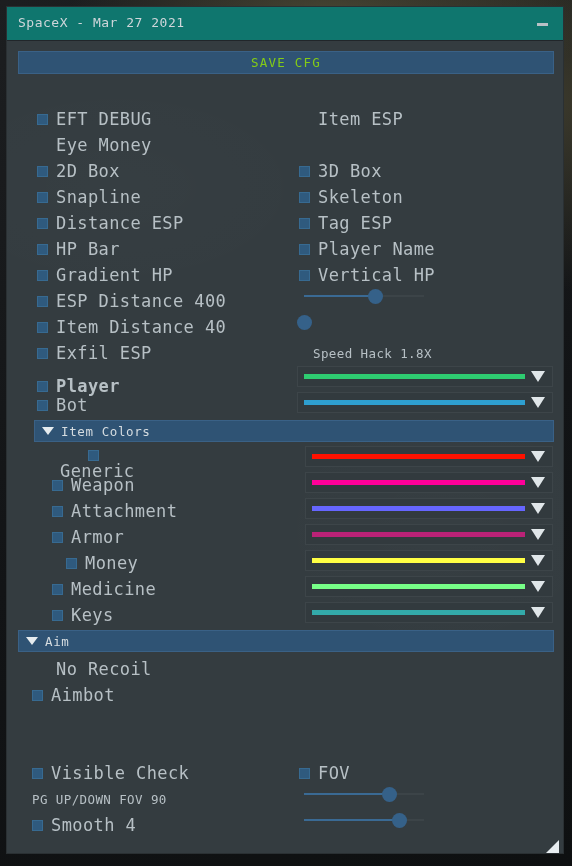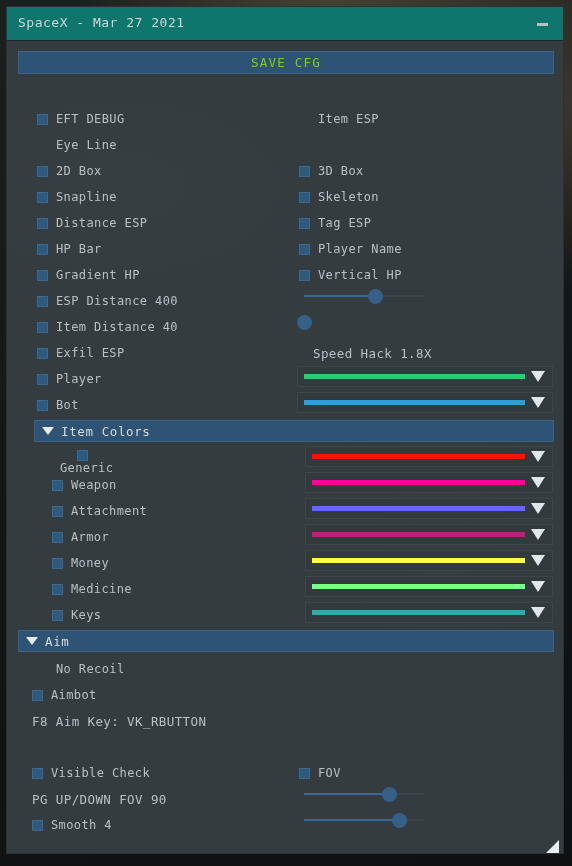--- a/index.html
+++ b/index.html
@@ -72,21 +72,21 @@
     border-top:8px solid #e6ecef;
   }
   .section-head .lbl{font-size:12.5px;color:#d5dce0;letter-spacing:.6px;}
 
   .row{position:absolute;height:18px;display:flex;align-items:center;}
   .cb{
     width:11px;height:11px;background:#2f5a7e;border:1px solid #376a91;
     box-sizing:border-box;flex:0 0 auto;cursor:pointer;
   }
   .cb.off{background:transparent;border-color:transparent;}
-  .lab{font-size:12px;color:#b7c0c5;letter-spacing:.4px;white-space:nowrap;}
+  .lab{font-size:17px;color:#b7c0c5;letter-spacing:.4px;white-space:nowrap;}
   .cb + .lab{margin-left:8px;}
   .plain{font-size:12.5px;color:#b7c0c5;letter-spacing:.4px;white-space:nowrap;}
 
   
   .slider{position:absolute;height:16px;}
   .slider .trk{
     position:absolute;left:0;top:7px;height:2px;width:100%;
     background:rgba(255,255,255,.045);
   }
   .slider .fill{position:absolute;left:0;top:7px;height:2px;background:#3a6a94;}
@@ -136,21 +136,21 @@
         <span class="cb"></span>
         <span class="lab">EFT DEBUG</span>
       </div>
       <div class="row" style="left:292px;top:69px;">
         <span class="cb off"></span>
         <span class="lab">Item ESP</span>
       </div>
 
       <div class="row" style="left:30px;top:95px;">
         <span class="cb off"></span>
-        <span class="lab">Eye Line</span>
+        <span class="lab">Eye Money</span>
       </div>
 
       <div class="row" style="left:30px;top:121px;">
         <span class="cb"></span>
         <span class="lab">2D Box</span>
       </div>
       <div class="row" style="left:292px;top:121px;">
         <span class="cb"></span>
         <span class="lab">3D Box</span>
       </div>
@@ -212,21 +212,21 @@
       </div>
 
       <div class="row" style="left:30px;top:303px;">
         <span class="cb"></span>
         <span class="lab">Exfil ESP</span>
       </div>
       <div class="row" style="left:306px;top:303px;">
         <span class="plain">Speed Hack 1.8X</span>
       </div>
 
-      <div class="row" style="left:30px;top:329px;">
+      <div class="row" style="left:30px;top:336px;font-weight:bold;">
         <span class="cb"></span>
         <span class="lab">Player</span>
       </div>
       <div class="colorbox" style="left:290px;top:325px;width:256px;">
         <span class="swatch" style="background:#2ecc71;"></span>
         <span class="tri"></span>
       </div>
 
       <div class="row" style="left:30px;top:355px;">
         <span class="cb"></span>
@@ -271,21 +271,21 @@
 
       <div class="row" style="left:45px;top:487px;">
         <span class="cb"></span>
         <span class="lab">Armor</span>
       </div>
       <div class="colorbox" style="left:298px;top:483px;width:248px;">
         <span class="swatch" style="background:#bb2277;"></span>
         <span class="tri"></span>
       </div>
 
-      <div class="row" style="left:45px;top:513px;text-align:right;">
+      <div class="row" style="left:59px;top:513px;text-align:right;">
         <span class="cb"></span>
         <span class="lab">Money</span>
       </div>
       <div class="colorbox" style="left:298px;top:509px;width:248px;">
         <span class="swatch" style="background:#ffff44;"></span>
         <span class="tri"></span>
       </div>
 
       <div class="row" style="left:45px;top:539px;">
         <span class="cb"></span>
@@ -313,23 +313,20 @@
       <div class="row" style="left:30px;top:619px;">
         <span class="cb off"></span>
         <span class="lab">No Recoil</span>
       </div>
 
       <div class="row" style="left:25px;top:645px;">
         <span class="cb"></span>
         <span class="lab">Aimbot</span>
       </div>
 
-      <div class="row" style="left:25px;top:671px;">
-        <span class="plain">F8 Aim Key: VK_RBUTTON</span>
-      </div>
 
       <div class="row" style="left:25px;top:723px;">
         <span class="cb"></span>
         <span class="lab">Visible Check</span>
       </div>
       <div class="row" style="left:292px;top:723px;">
         <span class="cb"></span>
         <span class="lab">FOV</span>
       </div>
 

